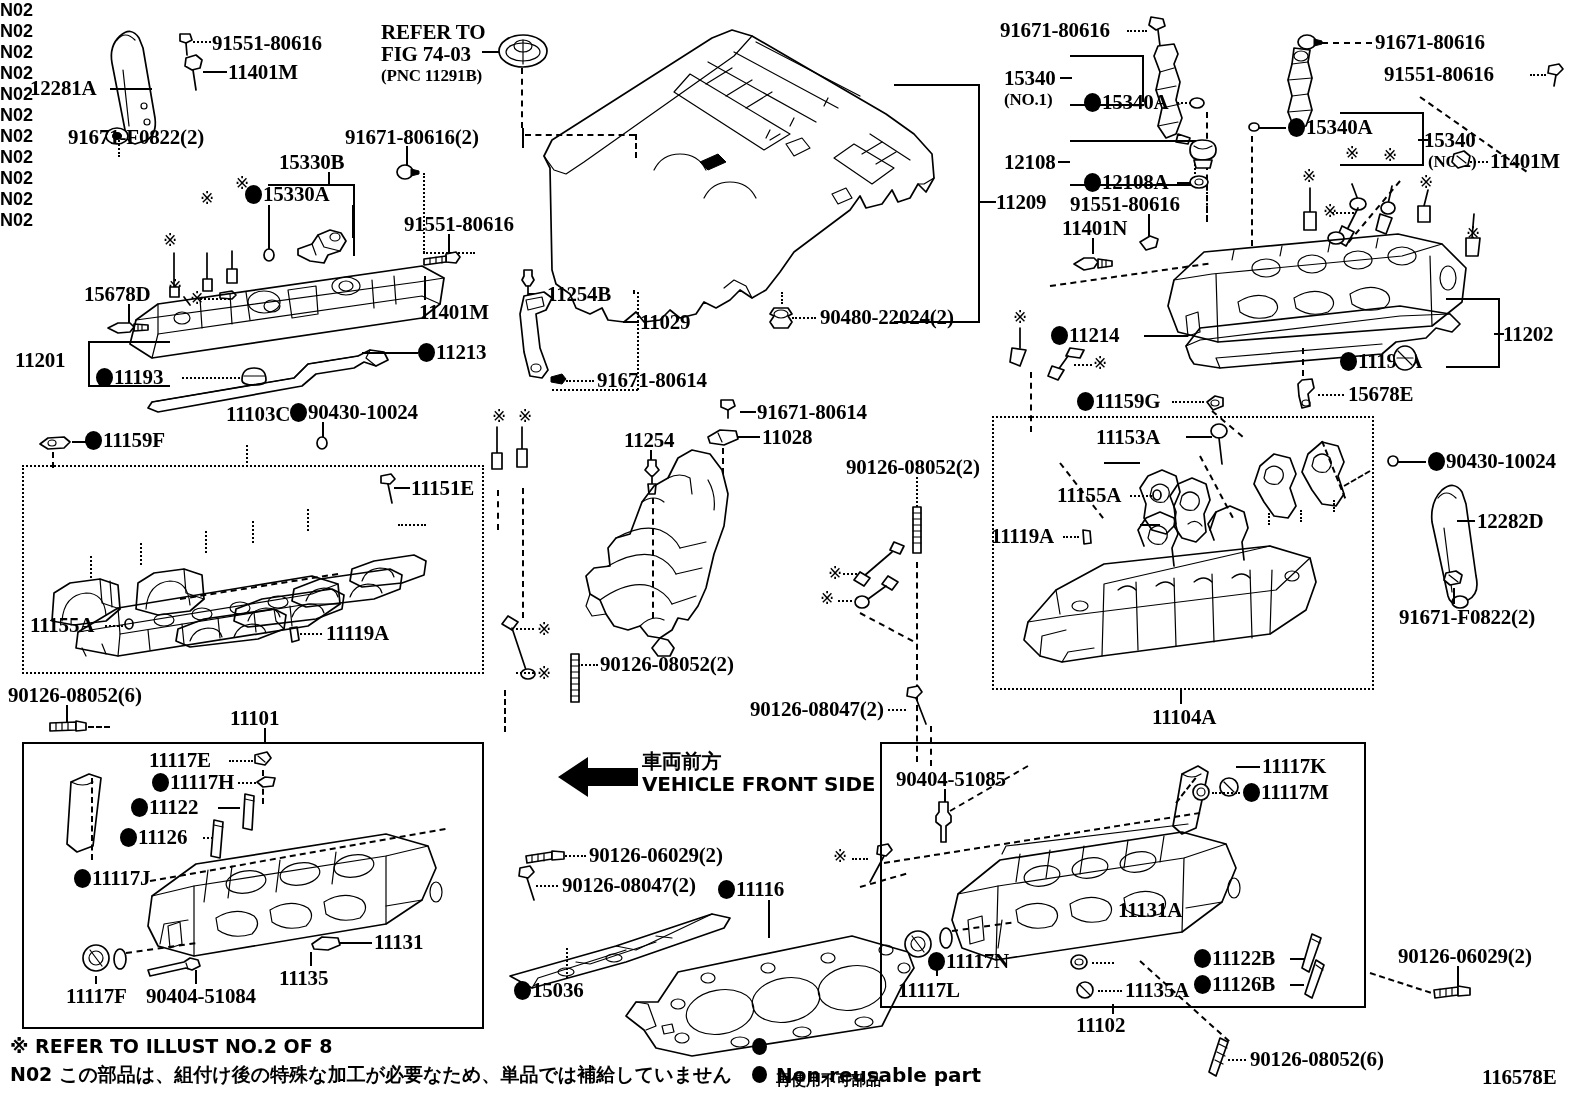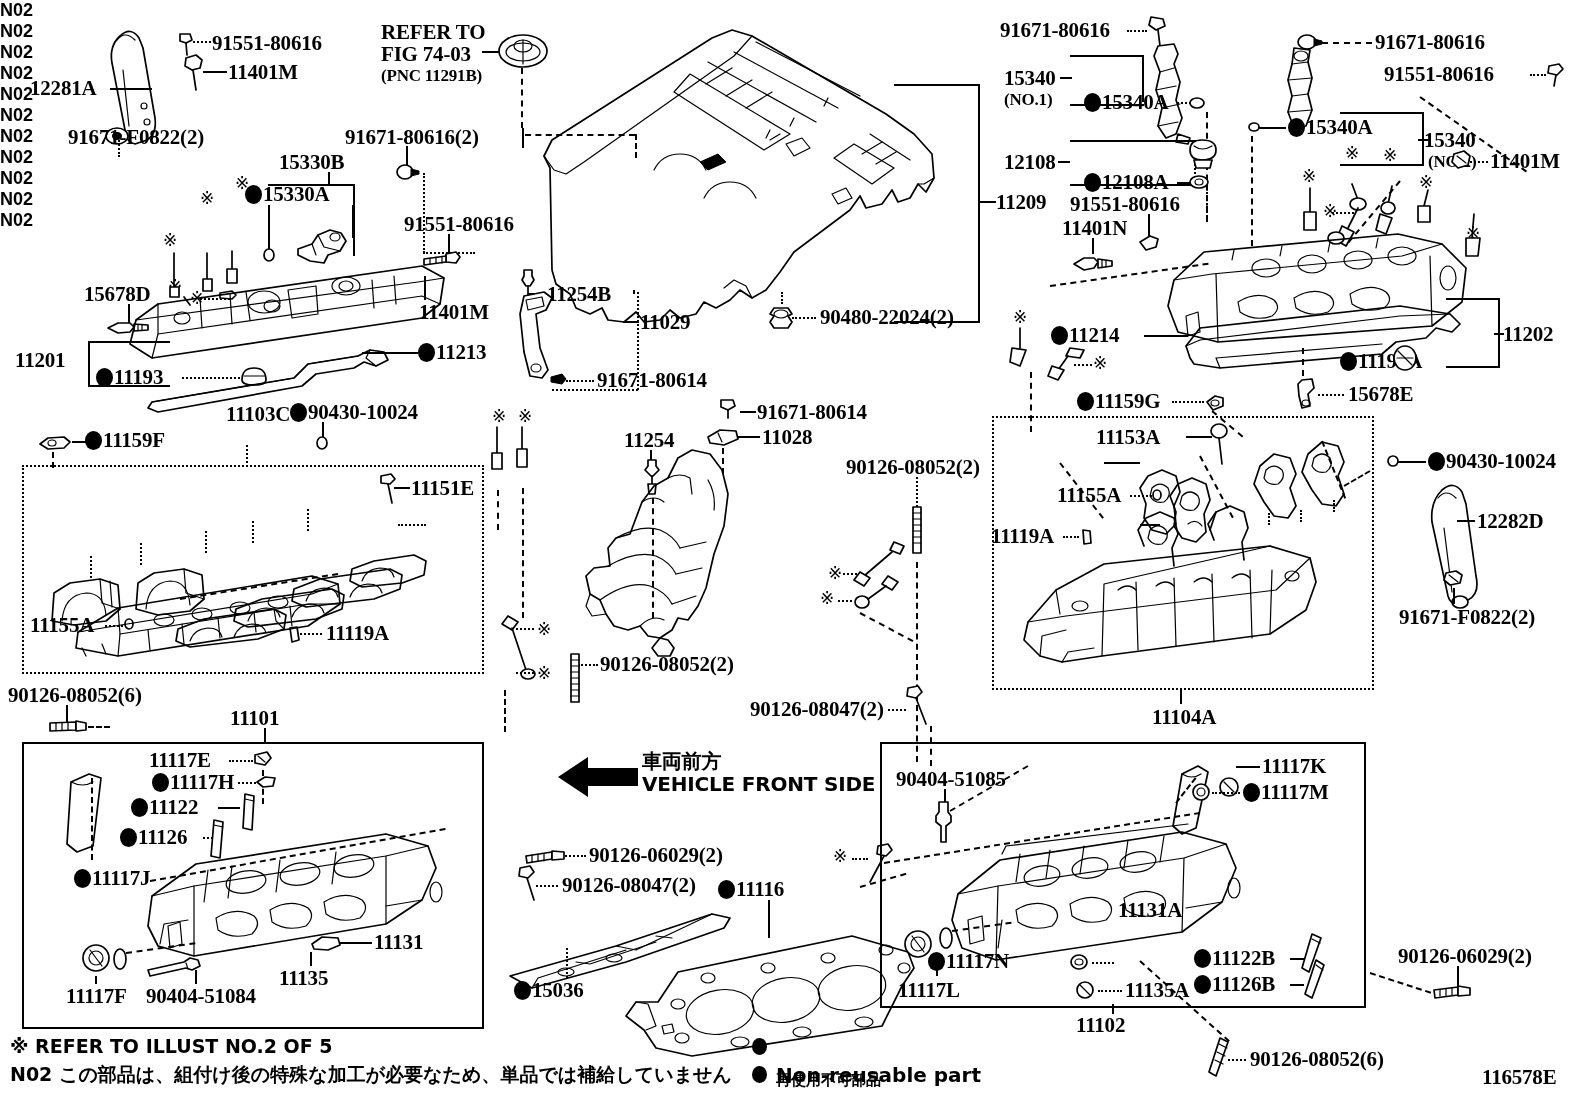--- a/index.html
+++ b/index.html
@@ -993,21 +993,21 @@
 <div class="dash-h" style="left:1370px;top:972px;width:64px;transform:rotate(18deg);transform-origin:left;"></div>
 
 <div class="lbl pn" style="left:1250px;top:1047px;">90126-08052(6)</div>
 <div class="dot-h" style="left:1228px;top:1059px;width:18px;"></div>
 <svg class="art" style="left:1208px;top:1036px;" width="26" height="46">
   <path class="sf" d="M12 2 L20 6 L8 40 L1 36 Z"></path>
   <path class="stt" d="M11 8 L19 12 M9 16 L17 20 M7 24 L15 28"></path>
 </svg>
 <div class="dash-h" style="left:1140px;top:960px;width:120px;transform:rotate(42deg);transform-origin:left;"></div>
 
-<div class="footer" style="left:10px;top:1035px;font-size:19px;">※ REFER TO ILLUST NO.2 OF 5</div>
+<div class="footer" style="left:10px;top:1035px;font-size:19px;">※ REFER TO ILLUST NO.2 OF 8</div>
 <div class="footer" style="left:10px;top:1062px;font-size:19px;">N02 この部品は、組付け後の特殊な加工が必要なため、単品では補給していません</div>
 
 <div class="bul-sm" style="left:752px;top:1038px;"></div>
 <div class="footer" style="left:776px;top:1071px;font-size:15px;">再使用不可部品</div>
 <div class="bul-sm" style="left:752px;top:1066px;"></div>
 <div class="footer" style="left:776px;top:1063px;font-size:20px;">Non-reusable part</div>
 
 <div class="lbl pn" style="left:1482px;top:1065px;">116578E</div>
 
 </div>

